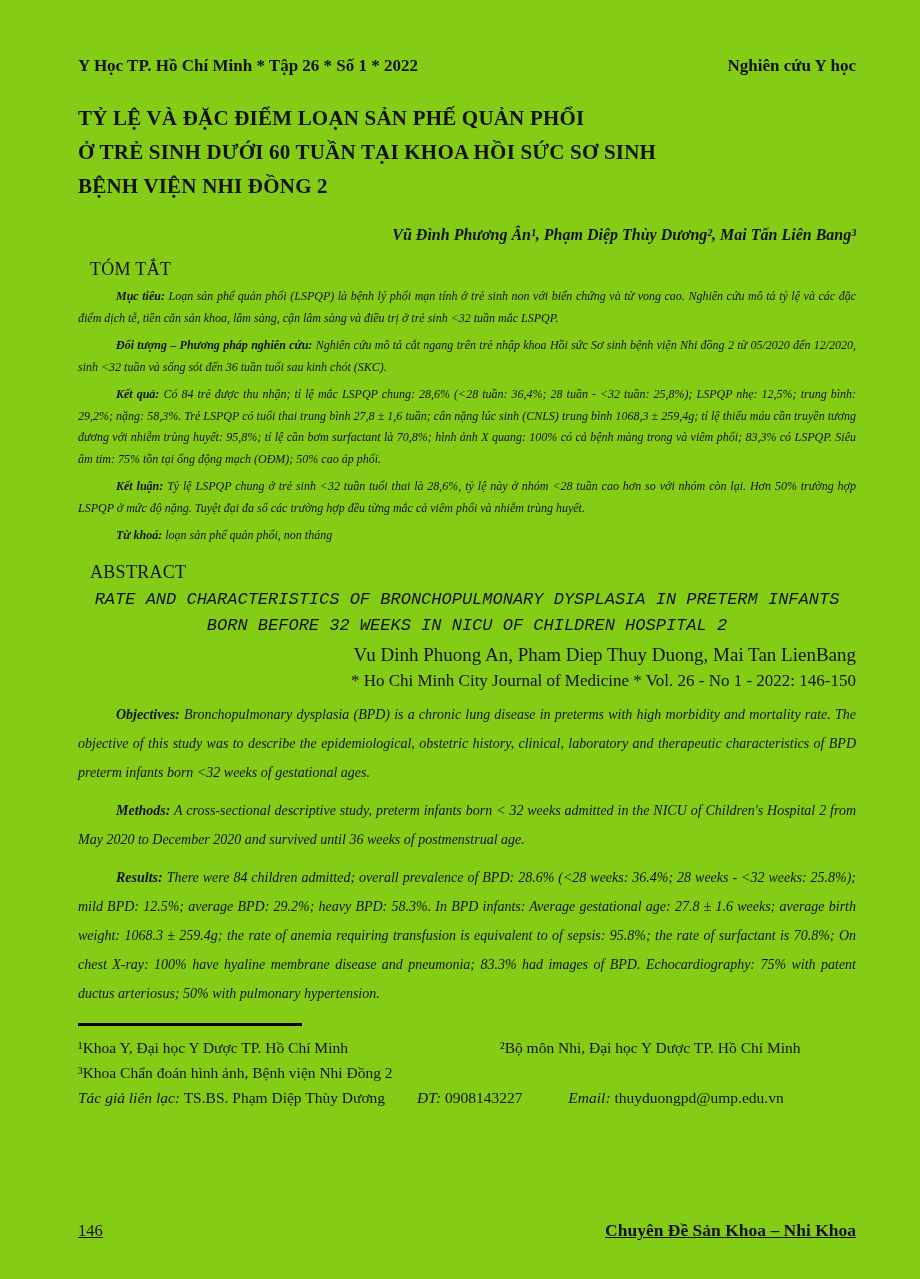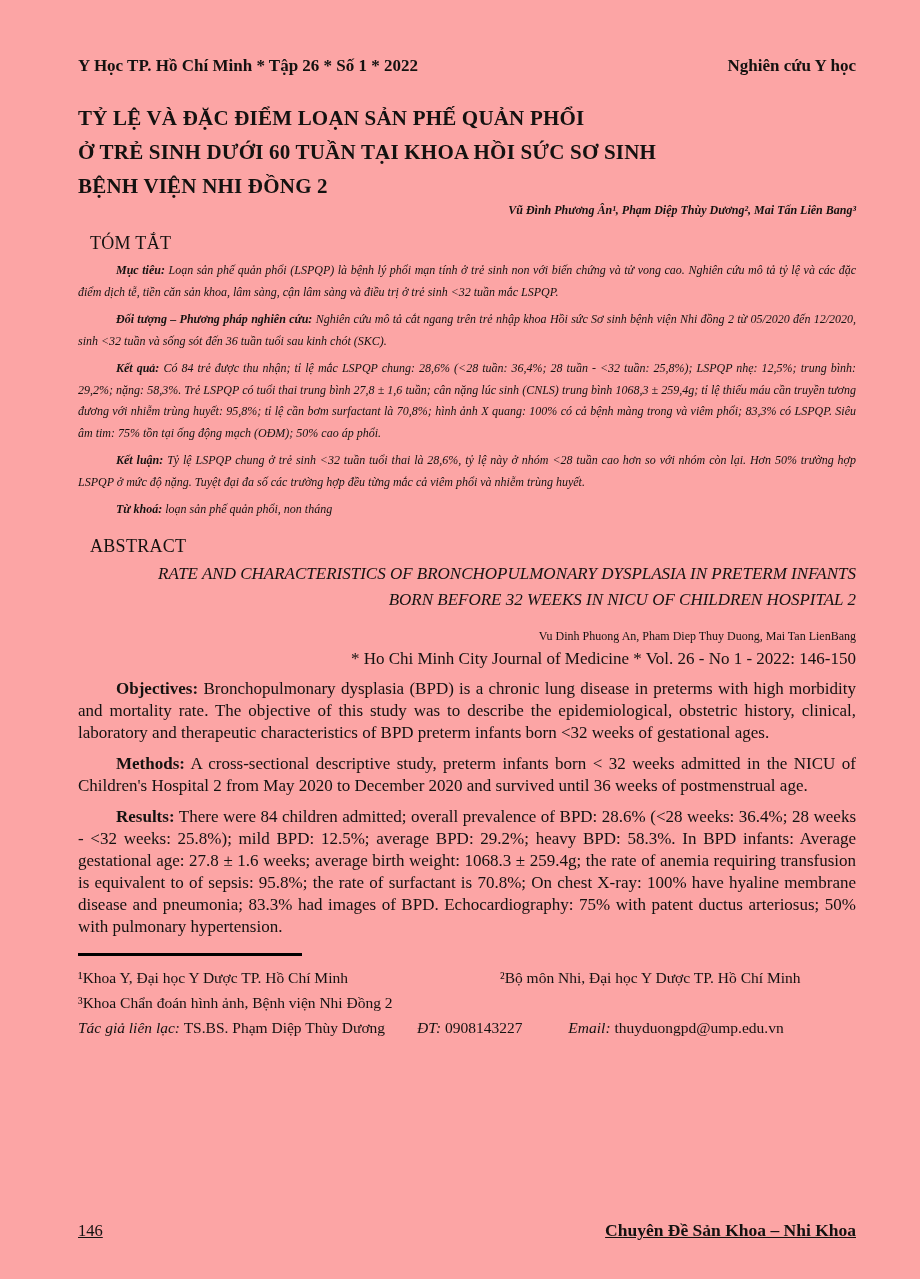--- a/index.html
+++ b/index.html
@@ -1,58 +1,58 @@
 <!DOCTYPE html>
 <html lang="vi"><head>
 <meta charset="utf-8">
 <style>
   html,body{margin:0;padding:0;background:#ffffff;}
   .page{
     position:relative;
     width:920px;height:1279px;
-    background:#fca5a5;
+    background:#84cc16;
     box-sizing:border-box;
     padding:56px 64px 0 78px;
     font-family:"Liberation Serif", serif;
     color:#141210;
     overflow:hidden;
   }
   .header-row{
     display:flex;justify-content:space-between;align-items:baseline;
     font-weight:bold;font-size:17px;
   }
   .title-block{
     margin-top:25px;text-align:left;
     font-weight:bold;font-size:21px;line-height:34px;
     letter-spacing:.2px;
   }
   .authors-vi{
-    margin-top:0;text-align:right;
-    font-weight:bold;font-style:italic;font-size:12px;
+    margin-top:23px;text-align:right;
+    font-weight:bold;font-style:italic;font-size:16px;
   }
   .section-heading{
     margin:15px 0 3px 12px;
     font-size:18px;font-weight:normal;letter-spacing:.3px;
   }
   p.vi{
     margin:6px 0;
     font-style:italic;font-size:12px;line-height:21.5px;
     text-align:justify;text-indent:38px;
   }
   p.keywords{text-align:left;}
   .lead{font-weight:bold;}
   .en-title{
-    margin-top:4px;text-align:right;
-    font-style:italic;font-size:17px;line-height:26px;
+    margin-top:4px;text-align:center;
+    font-style:italic;font-size:17px;line-height:26px;font-family:Liberation Mono, monospace;
   }
-  .en-authors{margin-top:16px;text-align:right;font-size:12px;}
+  .en-authors{margin-top:5px;text-align:right;font-size:19px;}
   .en-ref{margin-top:5px;text-align:right;font-size:17px;}
   p.en{
     margin:9px 0;
-    font-size:17px;line-height:22px;
+    font-style:italic;font-size:14px;line-height:29px;
     text-align:justify;text-indent:38px;
   }
   .fn-rule{margin-top:15px;width:224px;height:3px;background:#000;}
   .footnotes{margin-top:9px;font-size:15.5px;line-height:25px;}
   .fn-row{display:flex;gap:28px;}
   .fn-left{width:394px;flex-shrink:0;}
   .fn-contact .it{font-style:italic;}
   .fn-contact .grp-phone{margin-left:28px;}
   .fn-contact .grp-email{margin-left:42px;}
   .footer{

